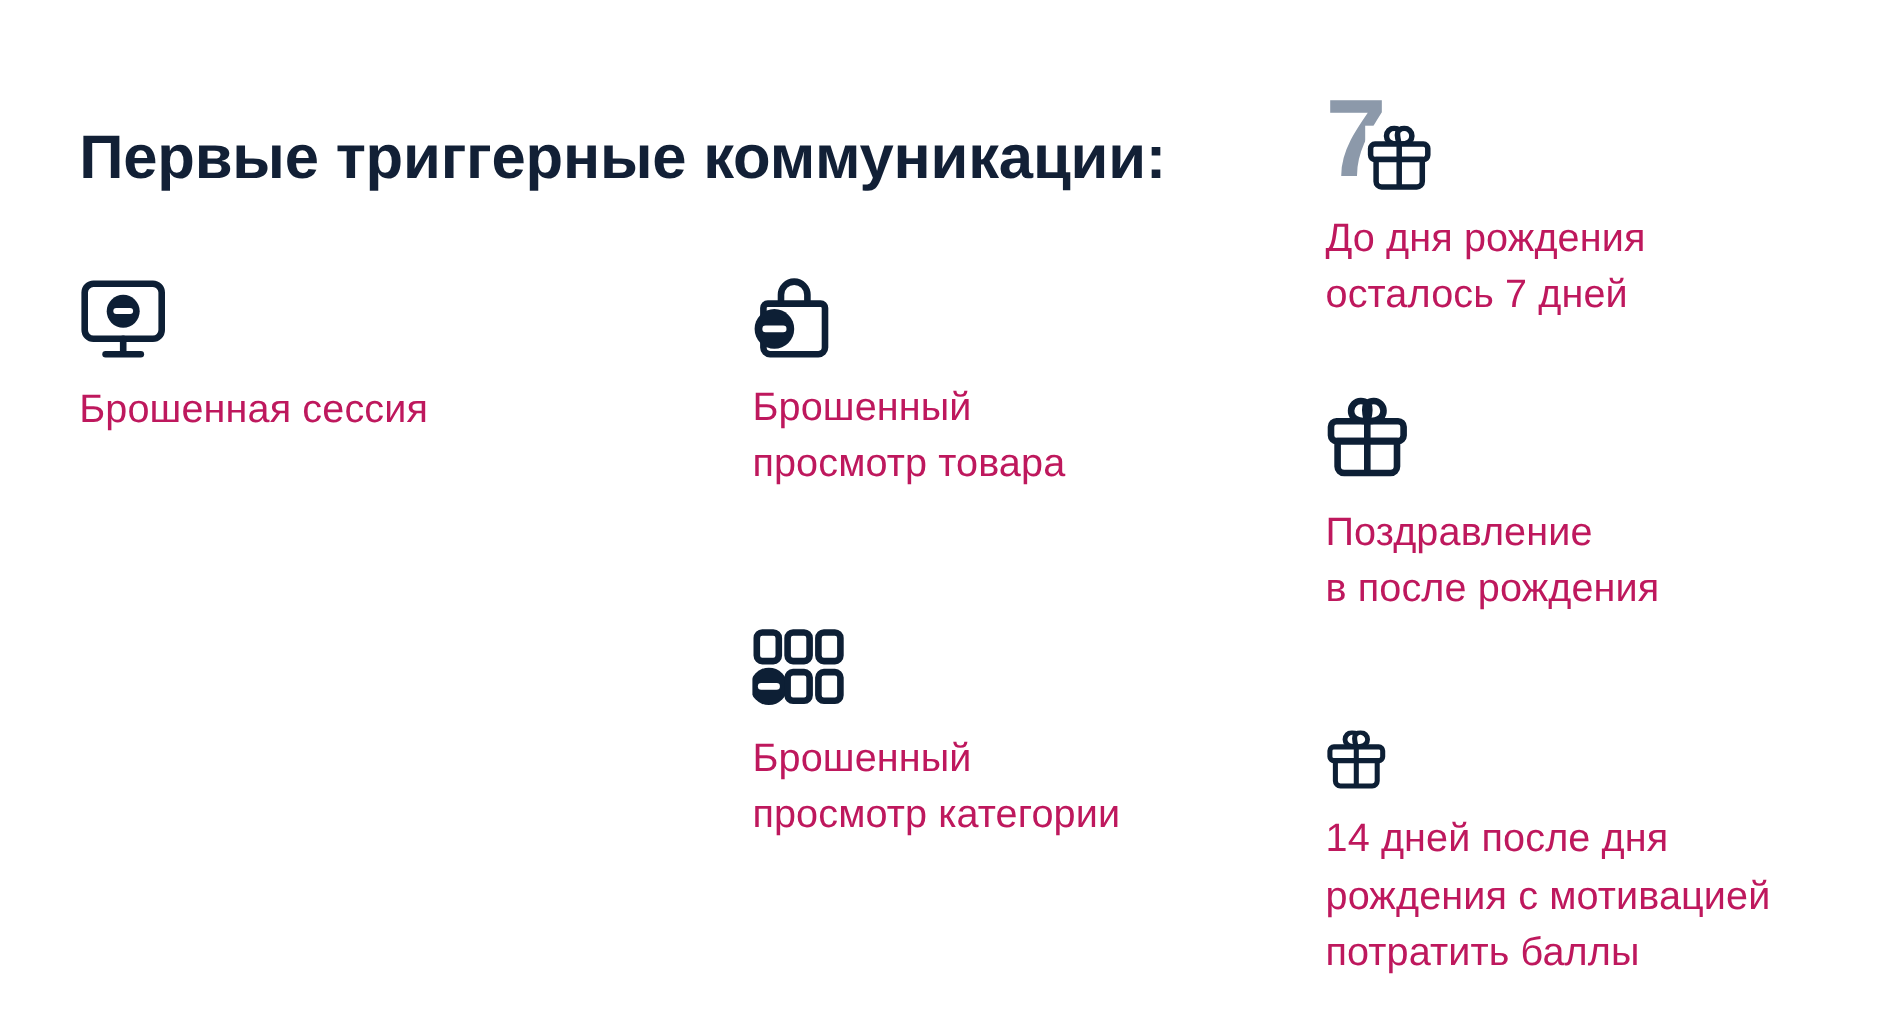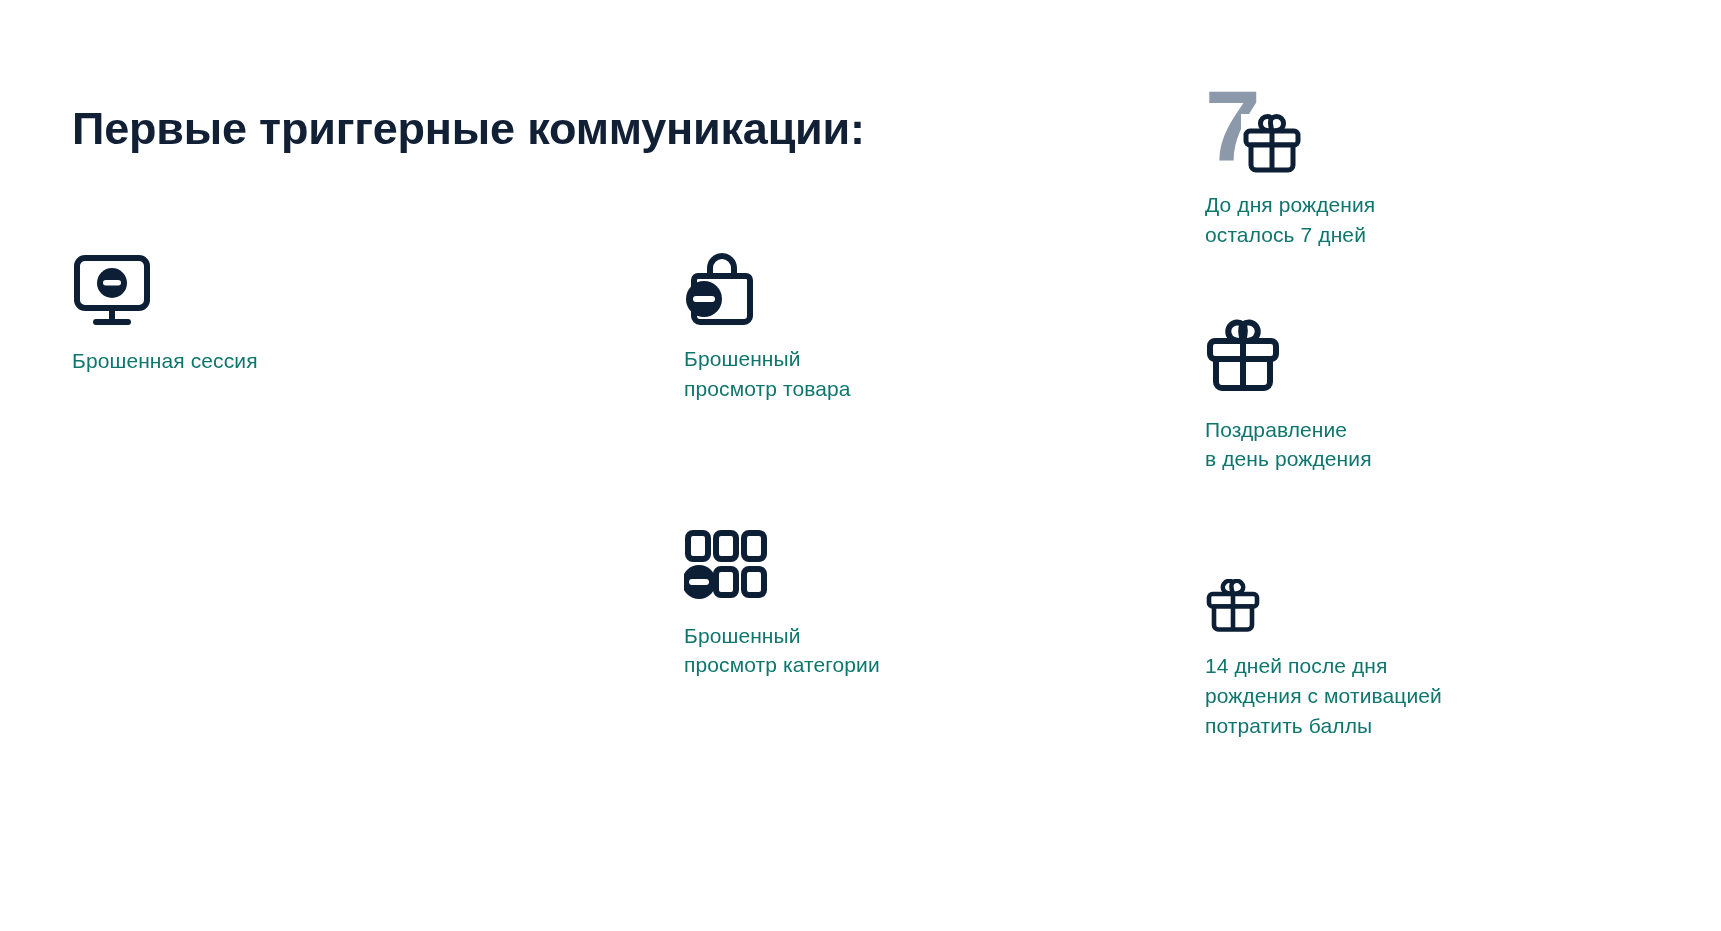--- a/index.html
+++ b/index.html
@@ -20,21 +20,21 @@
     position: absolute;
     inset: 0;
     background: #ffffff;
   }
 
   
   .slide-title {
     position: absolute;
     left: 72px;
     top: 74px;
-    font-size: 45px;
+    font-size: 56px;
     font-weight: 700;
     letter-spacing: -0.2px;
     color: #122036;
     white-space: nowrap;
     line-height: 1.1;
   }
 
   
   .col {
     position: absolute;
@@ -49,24 +49,24 @@
   .col-right .item + .item { margin-top: 69px; }
 
   .item-icon {
     display: block;
     height: 78px;
   }
   .item-icon svg { display: block; }
 
   .item-label {
     margin-top: 16px;
-    font-size: 21px;
+    font-size: 36px;
     line-height: 1.42;
     font-weight: 400;
-    color: #0f766e;
+    color: #be185d;
     letter-spacing: 0.1px;
     white-space: pre-line;
   }
 
   
   .col-right .item-icon { height: 96px; }
   .col-right .item-label { margin-top: 12px; }
   .col-right .item:nth-child(2) .item-icon { height: 84px; }
 
   
@@ -181,21 +181,21 @@
       <span class="item-icon">
         <svg width="76" height="74" viewBox="0 0 76 74" fill="none" xmlns="http://www.w3.org/2000/svg">
           <path d="M38 22 C38 22 29 22 25.5 18.5 a9 9 0 0 1 12.7 -12.7 C42 9.5 38 22 38 22 z" stroke="#0d1f35" stroke-width="6" stroke-linejoin="round"></path>
           <path d="M38 22 C38 22 47 22 50.5 18.5 a9 9 0 0 0 -12.7 -12.7 C34 9.5 38 22 38 22 z" stroke="#0d1f35" stroke-width="6" stroke-linejoin="round"></path>
           <rect x="5" y="22" width="66" height="18" rx="5" stroke="#0d1f35" stroke-width="6"></rect>
           <path d="M11 40 H65 V63 a6 6 0 0 1 -6 6 H17 a6 6 0 0 1 -6 -6 z" stroke="#0d1f35" stroke-width="6" stroke-linejoin="round"></path>
           <path d="M38 22 V69" stroke="#0d1f35" stroke-width="6"></path>
         </svg>
       </span>
       <div class="item-label">Поздравление
-в день рождения</div>
+в после рождения</div>
     </div>
 
     <div class="item">
       <span class="item-icon numeral-icon">
         <span class="gift-overlay gift14">
           <svg width="56" height="54" viewBox="0 0 56 54" fill="none" xmlns="http://www.w3.org/2000/svg">
             <rect x="0" y="0" width="56" height="54" fill="#ffffff"></rect>
             <path d="M28 15 C28 15 22 15 19.5 12.5 a6.3 6.3 0 0 1 8.9 -8.9 C31 6 28 15 28 15 z" stroke="#0d1f35" stroke-width="4.6" stroke-linejoin="round" fill="#ffffff"></path>
             <path d="M28 15 C28 15 34 15 36.5 12.5 a6.3 6.3 0 0 0 -8.9 -8.9 C25 6 28 15 28 15 z" stroke="#0d1f35" stroke-width="4.6" stroke-linejoin="round" fill="#ffffff"></path>
             <rect x="4" y="15" width="48" height="12.5" rx="3.6" stroke="#0d1f35" stroke-width="4.6" fill="#ffffff"></rect>

